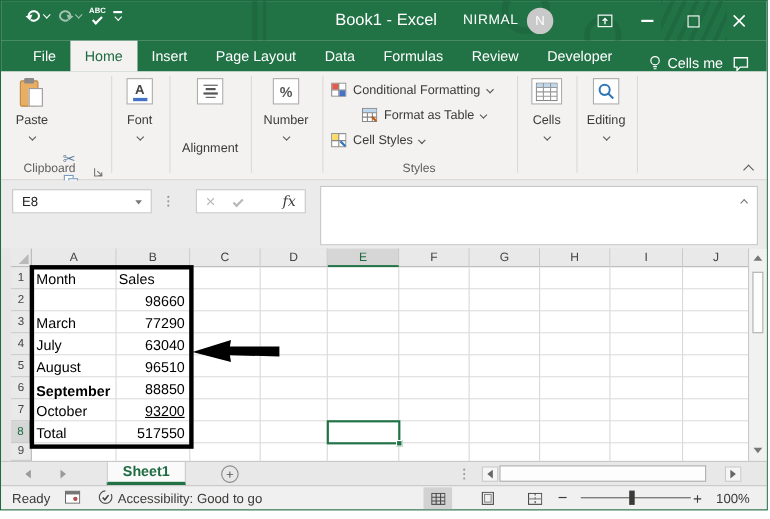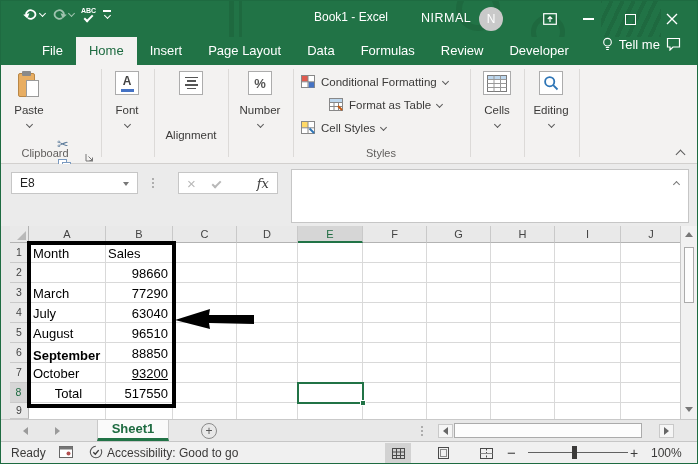--- a/index.html
+++ b/index.html
@@ -6,27 +6,27 @@
   html,body { margin:0; padding:0; background:#fff; }
   body { width:700px; height:472px; font-family:"Liberation Sans", sans-serif; position:relative; }
   .window { position:absolute; left:0; top:0; width:698px; height:464px; border:1px solid #1E6B41; background:#E6E6E6; overflow:hidden; }
   .abs { position:absolute; }
 
   
   .titlebar { position:absolute; left:0; top:0; width:100%; height:36px; background:#217346; overflow:hidden; }
   .deco { position:absolute; opacity:.45; }
   .qat { position:absolute; left:22px; top:6px; display:flex; align-items:center; gap:7px; }
   .qat .btn { display:flex; align-items:center; gap:2px; cursor:default; }
-  .title-text { position:absolute; top:9px; left:250px; width:200px; text-align:center; color:#fff; font-size:12px; }
+  .title-text { position:absolute; top:9px; left:250px; width:200px; text-align:center; color:#fff; font-size:15px; }
   .user-name { position:absolute; top:10px; left:420px; color:#fff; font-size:12.5px; letter-spacing:.5px; }
   .avatar { position:absolute; left:478px; top:6px; width:24px; height:24px; border-radius:50%; background:#C9C9C9; color:#fff; font-size:12px; text-align:center; line-height:24px; }
   .winctl { position:absolute; top:0; height:36px; width:34px; display:flex; align-items:center; justify-content:center; }
 
   
-  .tabrow { position:absolute; left:0; top:36px; width:100%; height:28px; background:#217346; display:flex; align-items:flex-start; padding-left:28px; }
+  .tabrow { position:absolute; left:0; top:36px; width:100%; height:28px; background:#217346; display:flex; align-items:flex-end; padding-left:16px; }
   .tab { color:#fff; font-size:13px; line-height:28px; padding:0 13px; cursor:default; }
   .tab.active { background:#F3F2F1; color:#1E6B41; }
   .tellme { display:flex; align-items:center; gap:6px; color:#fff; font-size:13px; margin-left:14px; padding:0 6px; }
   .comment-btn { margin-left:auto; margin-right:16px; display:flex; align-items:center; }
 
   
   .ribbon { position:absolute; left:0; top:64px; width:100%; height:99px; background:#F3F2F1; border-bottom:1px solid #D2D0CE; }
   .rsep { position:absolute; top:4px; width:1px; height:88px; background:#DCDAD8; }
   .grp-label { position:absolute; top:82px; font-size:11px; color:#605E5C; text-align:center; }
   .bigbtn { position:absolute; top:6px; display:flex; flex-direction:column; align-items:center; width:56px; }
@@ -150,21 +150,21 @@
     <span class="tab">Page Layout</span>
     <span class="tab">Data</span>
     <span class="tab">Formulas</span>
     <span class="tab">Review</span>
     <span class="tab">Developer</span>
     <span class="tellme">
       <svg width="11" height="15" viewBox="0 0 11 15">
           <circle cx="5.5" cy="5.2" r="3.8" fill="none" stroke="#fff" stroke-width="1.1"></circle>
           <path d="M3.8 10.5h3.4 M4.2 12.5h2.6" stroke="#fff" stroke-width="1.1"></path>
         </svg>
-      <span>Tell me</span>
+      <span>Cells me</span>
     </span>
     <span class="comment-btn">
       <svg width="15" height="14" viewBox="0 0 15 14">
           <path d="M1.5 1.5h12v8.5h-6.5l-3 3v-3h-2.5z" fill="none" stroke="#fff" stroke-width="1.2"></path>
         </svg>
     </span>
   </div>
 
   <div class="ribbon">
 
@@ -341,21 +341,21 @@
     <div class="vline" style="left:489px;"></div>
     <div class="vline" style="left:553px;"></div>
     <div class="vline" style="left:619px;"></div>
 
     <div class="celltxt" style="left:32px;top:18px;width:71px;">Month</div>
     <div class="celltxt" style="left:32px;top:58px;width:71px;">March</div>
     <div class="celltxt" style="left:32px;top:78px;width:71px;">July</div>
     <div class="celltxt" style="left:32px;top:98px;width:71px;">August</div>
     <div class="celltxt" style="left:32px;top:120px;width:71px;font-weight:bold;">September</div>
     <div class="celltxt" style="left:32px;top:138px;width:71px;">October</div>
-    <div class="celltxt" style="left:32px;top:158px;width:71px;text-align:center;">Total</div>
+    <div class="celltxt" style="left:32px;top:158px;width:71px;">Total</div>
 
     <div class="celltxt" style="left:107px;top:18px;width:60px;">Sales</div>
     <div class="celltxt num" style="left:107px;top:38px;width:60px;">98660</div>
     <div class="celltxt num" style="left:107px;top:58px;width:60px;">77290</div>
     <div class="celltxt num" style="left:107px;top:78px;width:60px;">63040</div>
     <div class="celltxt num" style="left:107px;top:98px;width:60px;">96510</div>
     <div class="celltxt num" style="left:107px;top:118px;width:60px;">88850</div>
     <div class="celltxt num" style="left:107px;top:138px;width:60px;text-decoration:underline;">93200</div>
     <div class="celltxt num" style="left:107px;top:158px;width:60px;">517550</div>
 

